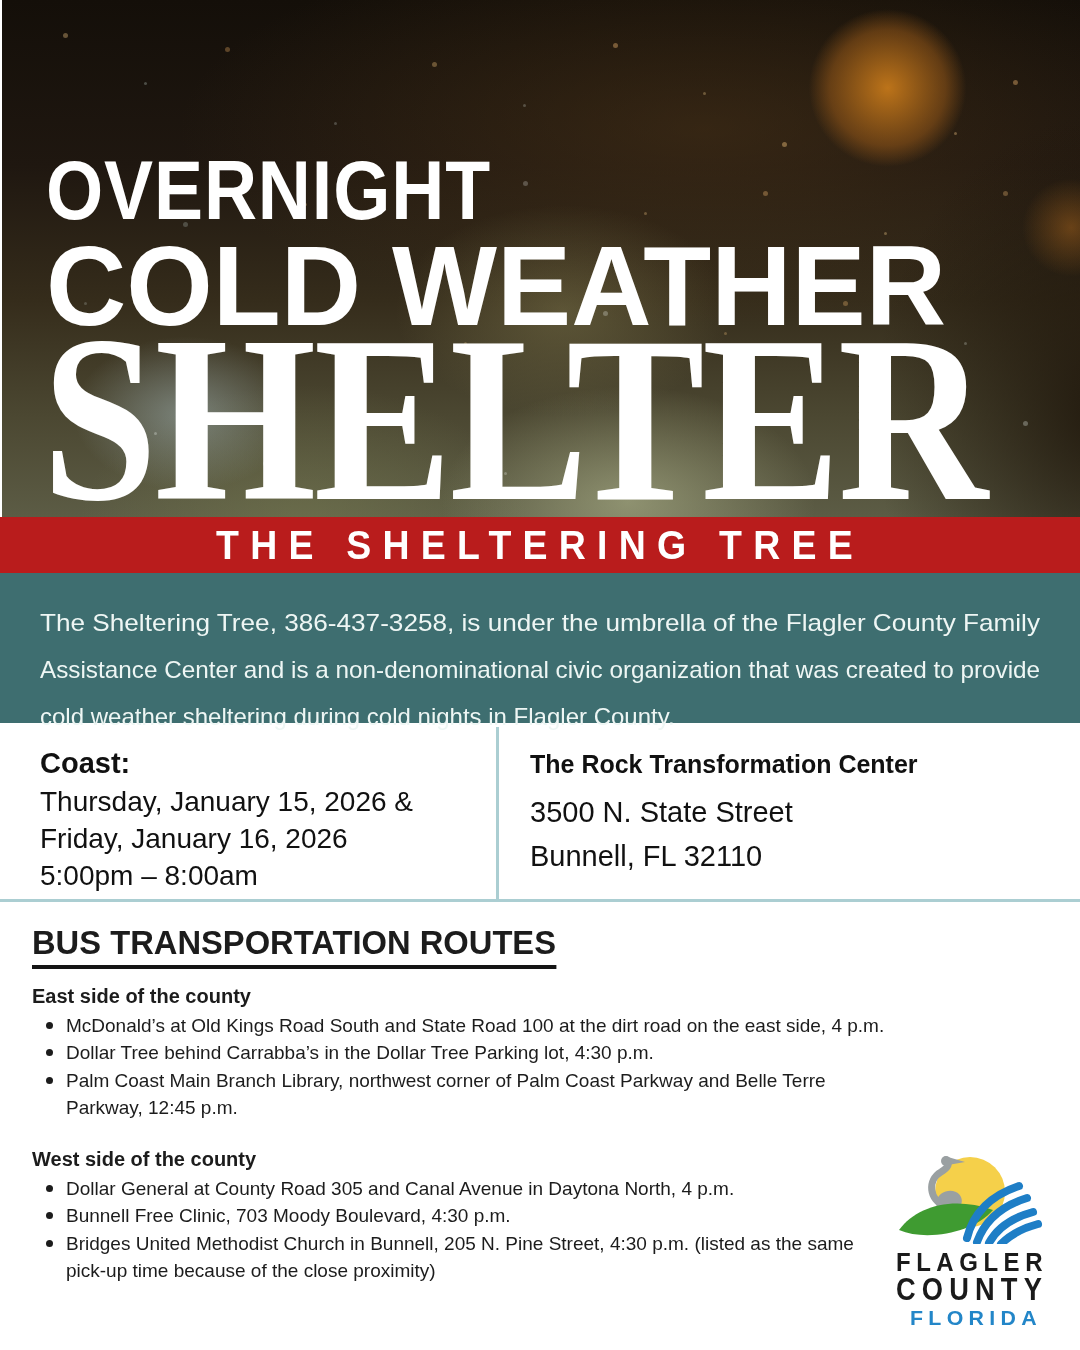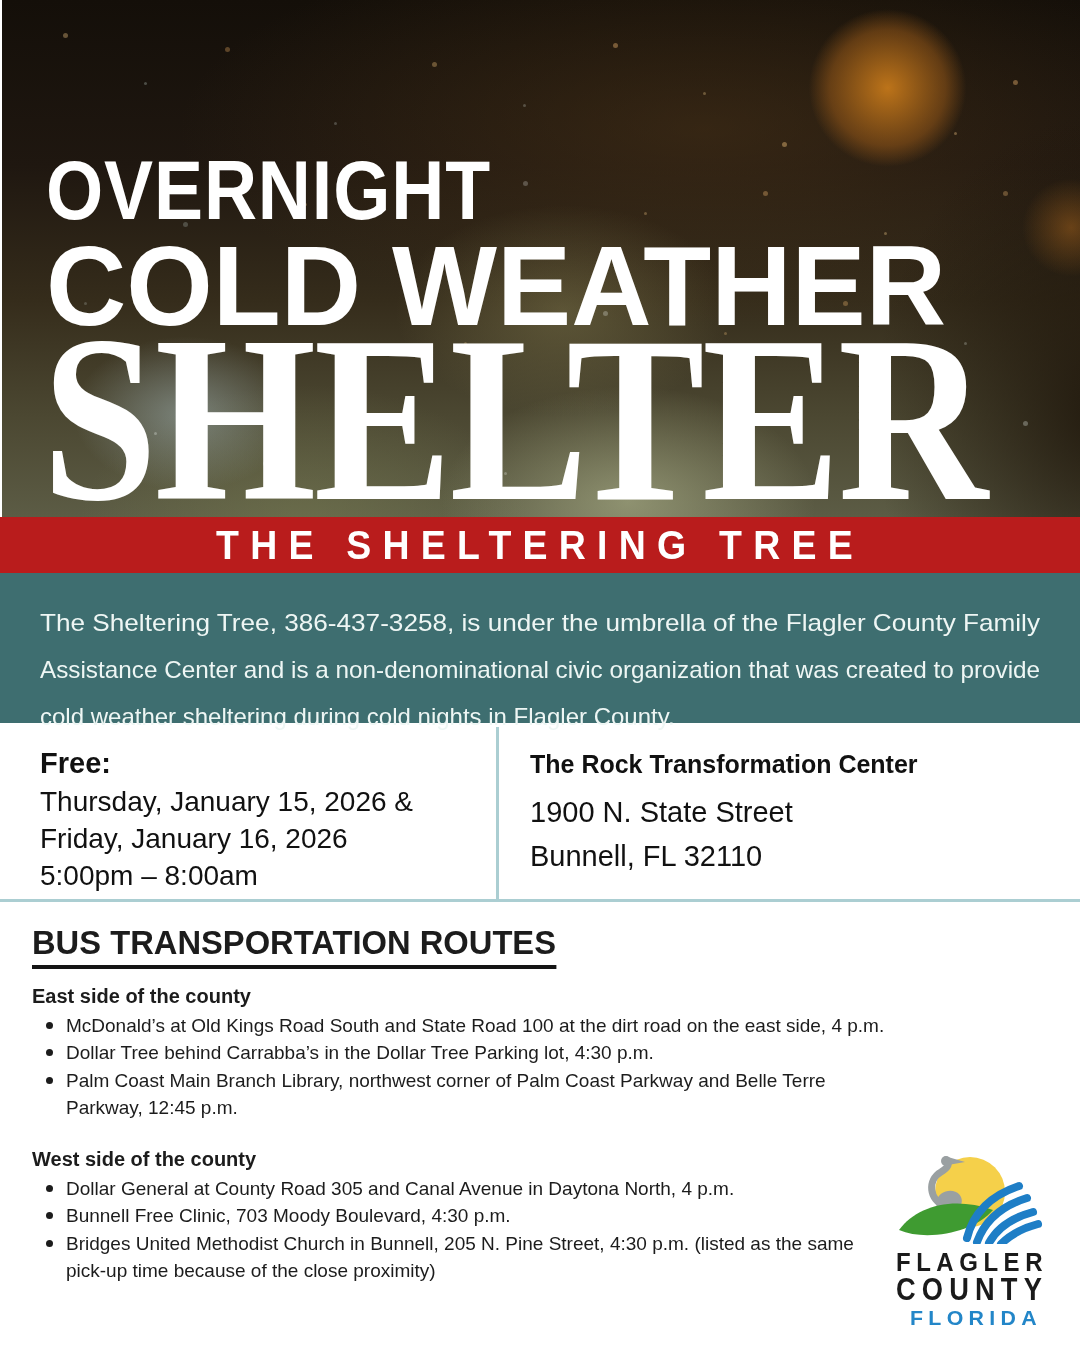--- a/index.html
+++ b/index.html
@@ -101,29 +101,29 @@
     <div class="band-inner"><span style="display: inline-block; white-space: nowrap; transform-origin: left top; transform: scaleX(0.9368);">THE SHELTERING TREE</span></div>
   </div>
 
   <div class="about">
     <div class="about-line"><span style="display: inline-block; white-space: nowrap; transform-origin: left top; transform: scaleX(1.0895);">The Sheltering Tree, 386-437-3258, is under the umbrella of the Flagler County Family</span></div>
     <div class="about-line"><span style="display: inline-block; white-space: nowrap; transform-origin: left top; transform: scaleX(1.0116);">Assistance Center and is a non-denominational civic organization that was created to provide</span></div>
     <div class="about-line"><span>cold weather sheltering during cold nights in Flagler County.</span></div>
   </div>
 
   <div class="info-left">
-    <div class="open-label">Free:</div>
+    <div class="open-label">Coast:</div>
     <div class="open-line">Thursday, January 15, 2026 &amp;</div>
     <div class="open-line">Friday, January 16, 2026</div>
     <div class="open-line">5:00pm – 8:00am</div>
   </div>
   <div class="vdiv"></div>
   <div class="info-right">
     <div class="loc-name">The Rock Transformation Center</div>
-    <div class="loc-line">1900 N. State Street</div>
+    <div class="loc-line">3500 N. State Street</div>
     <div class="loc-line">Bunnell, FL 32110</div>
   </div>
   <div class="hdiv"></div>
 
   <div class="routes">
     <div class="routes-title-wrap"><span style="display: inline-block; white-space: nowrap; transform-origin: left top; transform: scaleX(0.9913);">BUS TRANSPORTATION ROUTES</span></div>
 
     <div class="group-heading">East side of the county</div>
     <div class="blist">
       <div class="bullet">

